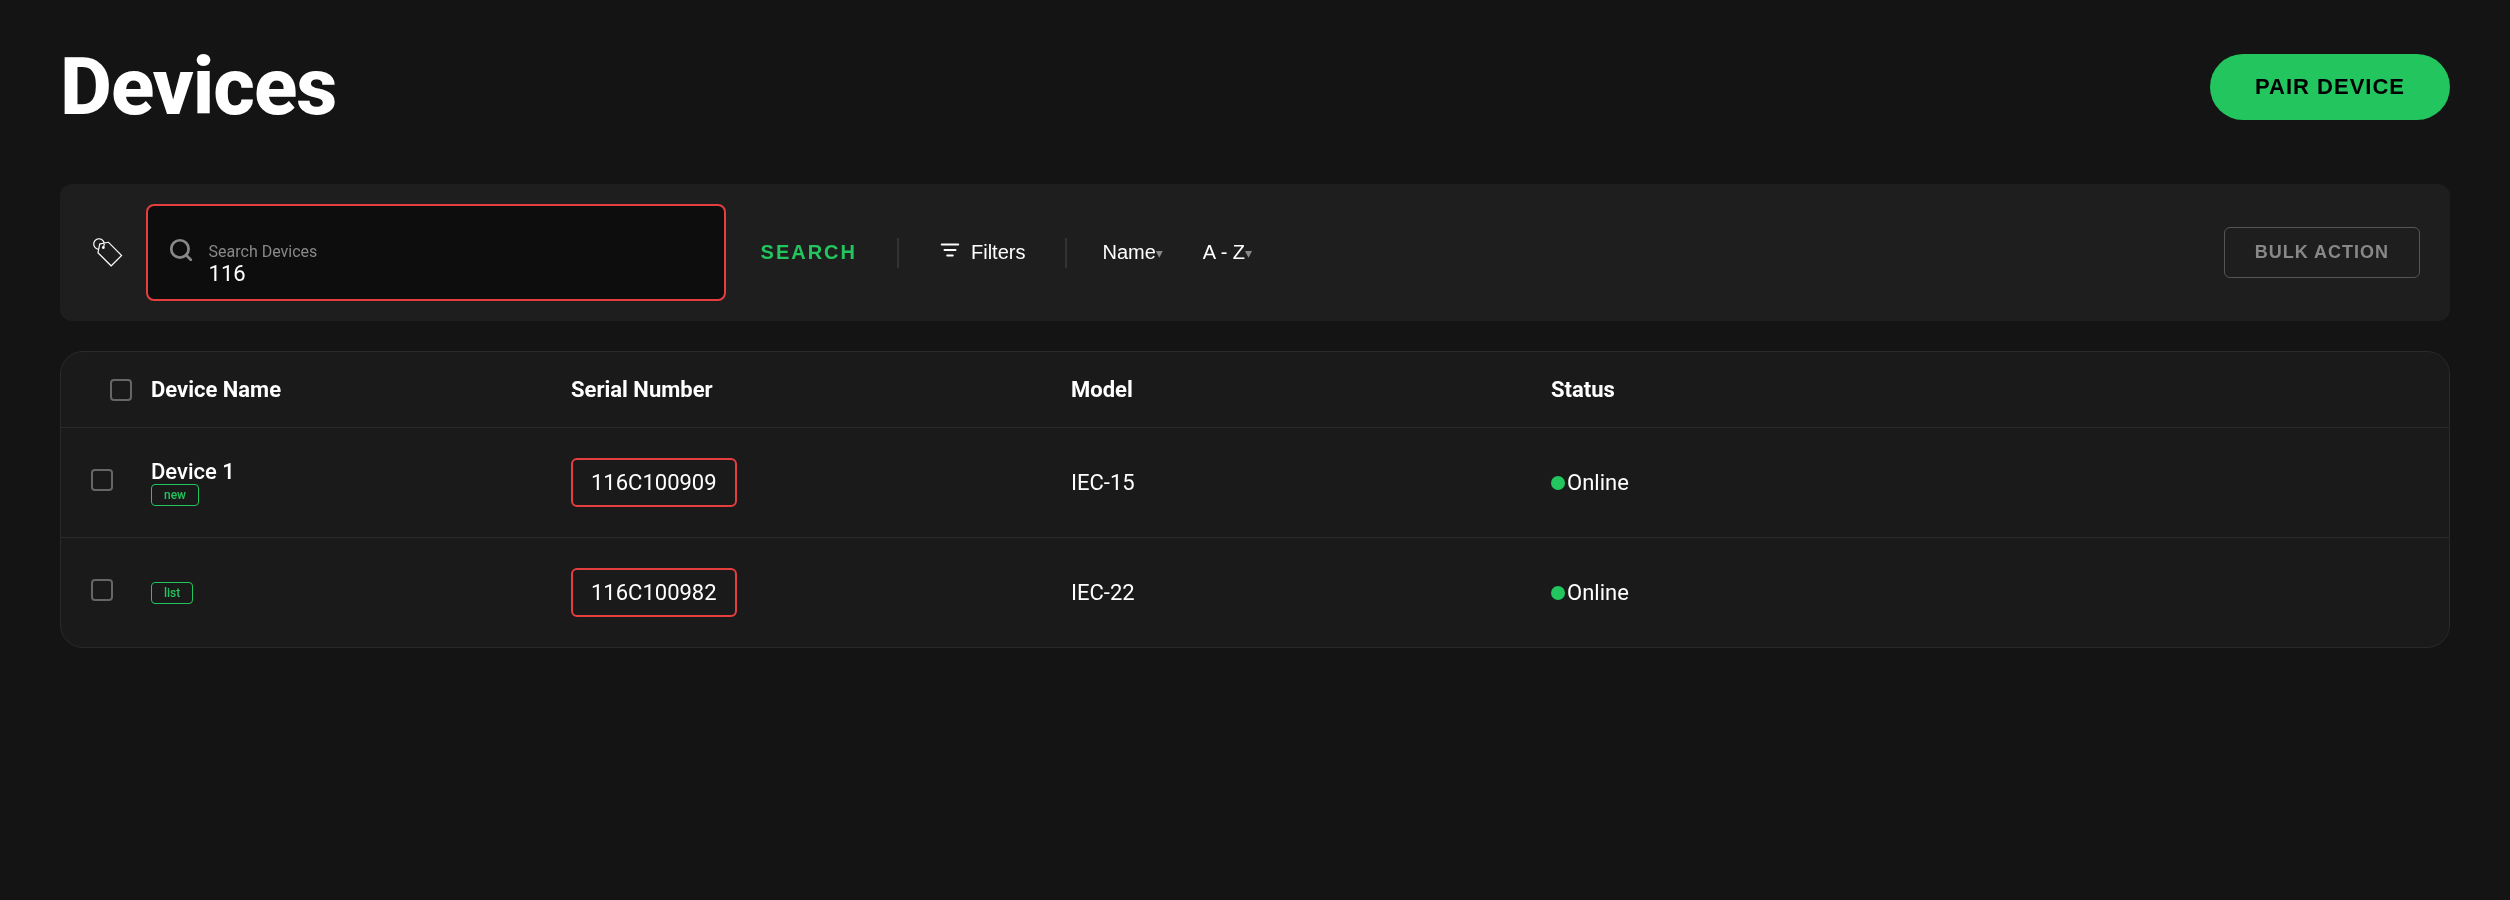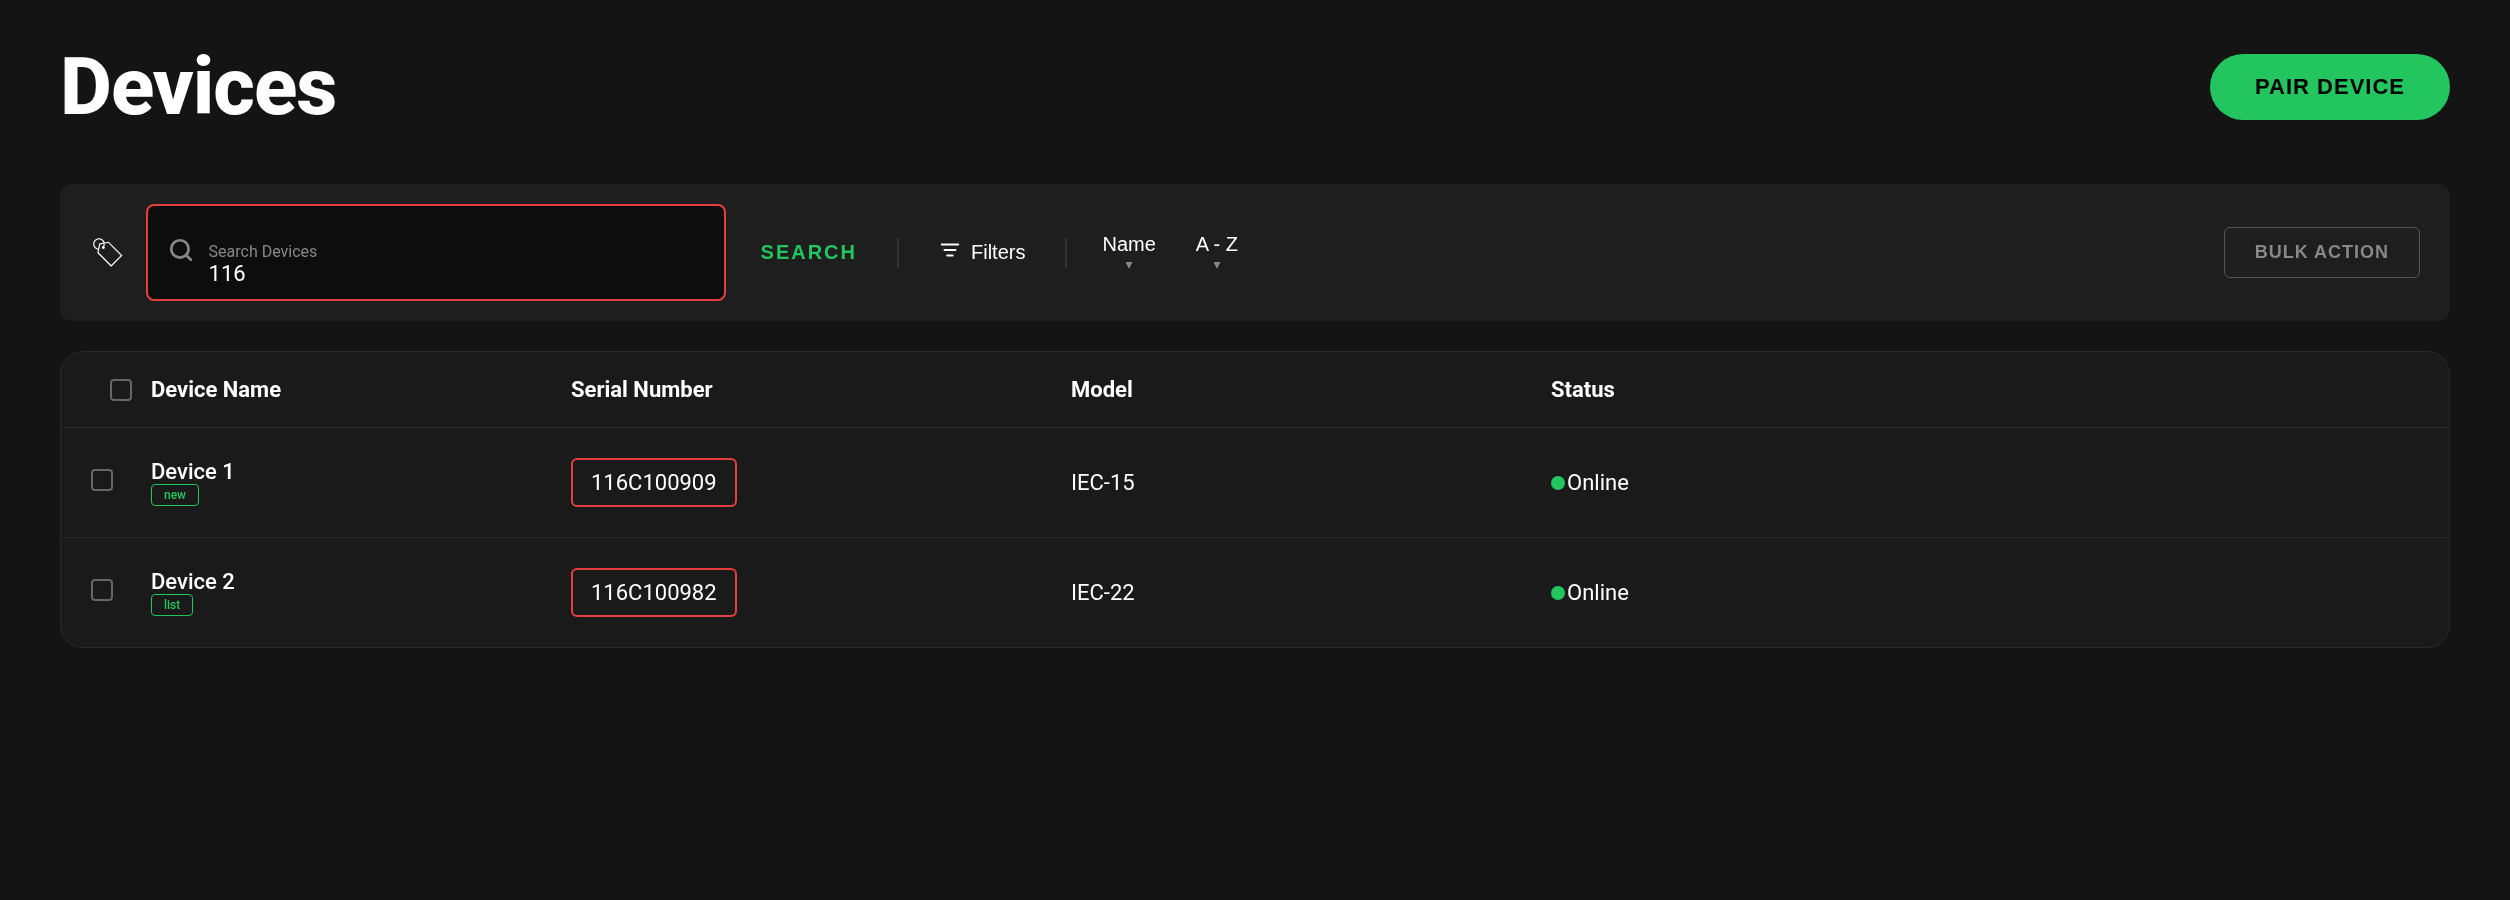--- a/index.html
+++ b/index.html
@@ -133,21 +133,20 @@
 
     .sort-dropdown {
       display: flex;
       align-items: center;
       background: transparent;
       border: none;
       color: #ffffff;
       font-size: 20px;
       cursor: pointer;
       padding: 8px 10px;
-      flex-direction: column;
     }
 
     .sort-arrow {
       font-size: 14px;
       color: #888888;
     }
 
     .toolbar-spacer {
       flex: 1;
     }
@@ -377,21 +376,20 @@
         <span class="status-dot"></span>
         <span class="status-text">Online</span>
       </div>
     </div>
 
     <div class="table-row">
       <div class="cell">
         <span class="checkbox"></span>
       </div>
       <div class="cell device-name-cell">
-        <span class="device-name-text">Device 2</span>
         <span class="device-tag">list</span>
       </div>
       <div class="cell serial-number-cell">
         <span class="serial-number-box">116C100982</span>
       </div>
       <div class="cell">
         <span>IEC-22</span>
       </div>
       <div class="cell status-cell">
         <span class="status-dot"></span>

